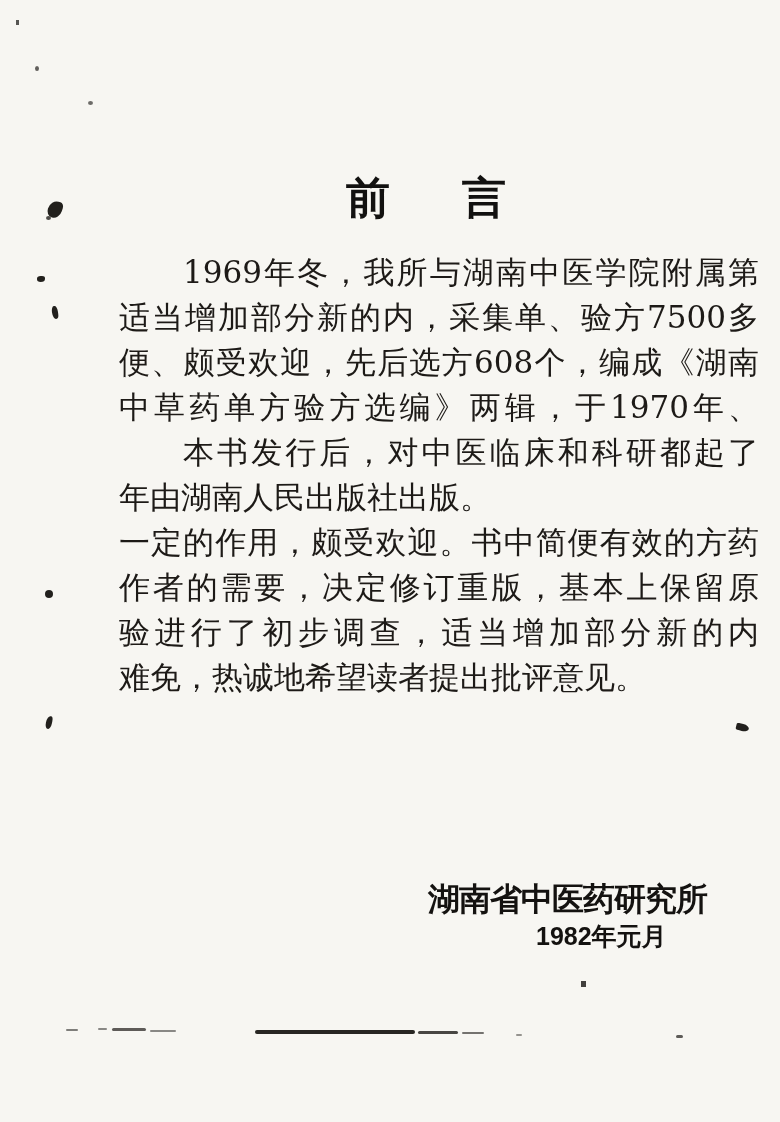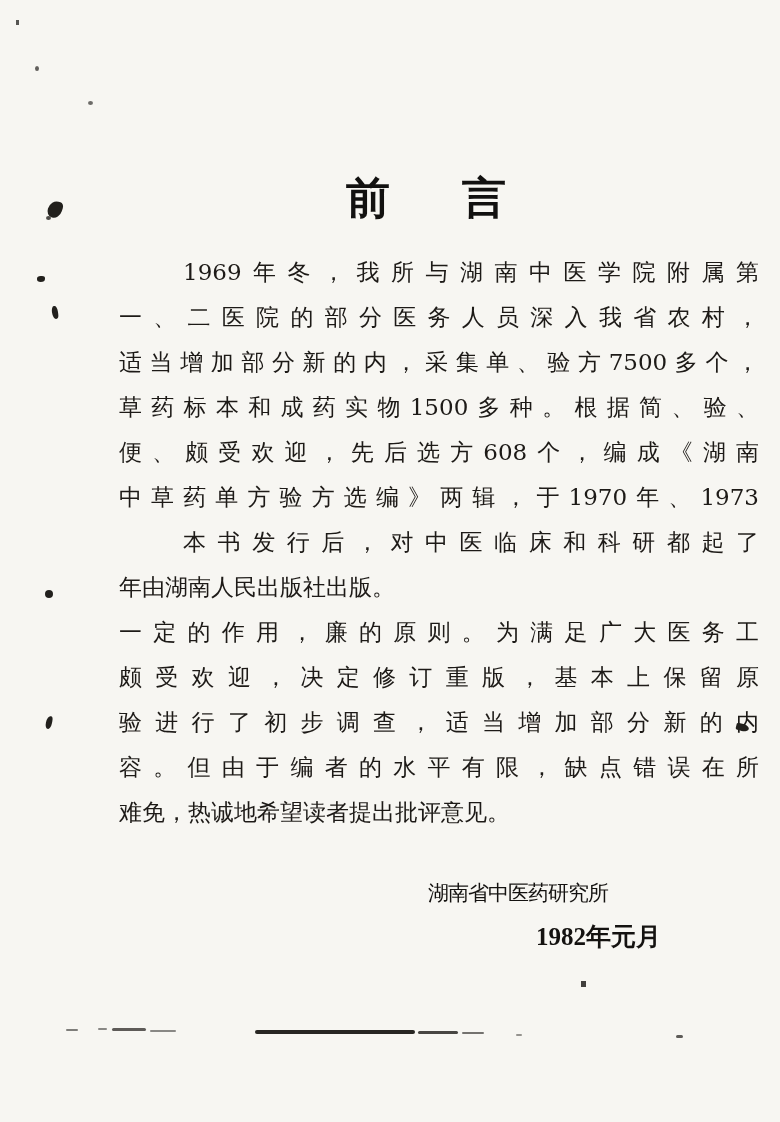--- a/index.html
+++ b/index.html
@@ -20,39 +20,39 @@
     position:absolute; left:346px; top:176px;
     font-family:"DejaVu Sans","Liberation Sans",sans-serif;
     font-weight:bold; font-size:44px; line-height:1;
     color:#121110; display:flex; align-items:flex-start;
   }
   .title .gap { display:inline-block; width:72px; }
 
   
   .body-block {
     position:absolute; left:119px; top:250px; width:640px;
-    font-size:23px; color:#1d1a17;
+    font-size:31px; color:#1d1a17;
   }
   .line {
     height:45px; line-height:45px;
     white-space:normal; overflow:hidden;
   }
   .line.just { text-align:justify; text-align-last:justify; }
   .line.indent { text-indent:64px; }
 
   
   .signature {
     position:absolute; left:428px; top:882px;
     font-family:"DejaVu Sans","Liberation Sans",sans-serif;
-    font-weight:normal; font-size:21px; line-height:1.1; color:#141210;
+    font-weight:bold; font-size:32px; line-height:1.1; color:#141210;
     letter-spacing:-1px;
   }
   .date {
     position:absolute; left:536px; top:923px;
-    font-family:Liberation Serif, serif;
+    font-family:Liberation Sans, sans-serif;
     font-weight:bold; font-size:25px; line-height:1.1; color:#141210;
   }
 
   
   .speck { position:absolute; background:#22201d; display:block; }
   .sp-a  { left:16px;  top:20px;  width:3px;  height:5px;  opacity:.75; }
   .sp-b  { left:35px;  top:66px;  width:4px;  height:5px;  opacity:.7; border-radius:50%; }
   .sp-c  { left:88px;  top:101px; width:5px;  height:4px;  opacity:.65; border-radius:50%; }
   .sp-d  { left:48px;  top:201px; width:14px; height:17px; border-radius:60% 30% 55% 45%; transform:rotate(18deg); }
   .sp-d2 { left:46px;  top:216px; width:5px;  height:4px;  border-radius:50%; opacity:.8; }
@@ -80,31 +80,28 @@
 <div class="page">
 
   <h1 class="title">
     <span>前</span>
     <span class="gap"></span>
     <span>言</span>
   </h1>
 
   <div class="body-block">
       <div class="line just indent">1969年冬，我所与湖南中医学院附属第</div>
-      <div class="line just">一、二医院的部分医务人员深入我省农村，</div>
       <div class="line just">适当增加部分新的内，采集单、验方7500多个，</div>
-      <div class="line just">草药标本和成药实物1500多种。根据简、验、</div>
       <div class="line just">便、颇受欢迎，先后选方608个，编成《湖南</div>
       <div class="line just">中草药单方验方选编》两辑，于1970年、1973</div>
       <div class="line just indent">本书发行后，对中医临床和科研都起了</div>
       <div class="line">年由湖南人民出版社出版。</div>
-      <div class="line just">一定的作用，廉的原则。为满足广大医务工</div>
-      <div class="line just">颇受欢迎，决定修订重版，基本上保留原</div>
+      <div class="line just">一定的作用，颇受欢迎。书中简便有效的方药</div>
+      <div class="line just">作者的需要，决定修订重版，基本上保留原</div>
       <div class="line just">验进行了初步调查，适当增加部分新的内</div>
-      <div class="line just">容。但由于编者的水平有限，缺点错误在所</div>
       <div class="line">难免，热诚地希望读者提出批评意见。</div>
     </div>
 
   <div class="signature">湖南省中医药研究所</div>
   <div class="date">1982年元月</div>
 
   <i class="speck sp-a"></i>
   <i class="speck sp-b"></i>
   <i class="speck sp-c"></i>
   <i class="speck sp-d"></i>

